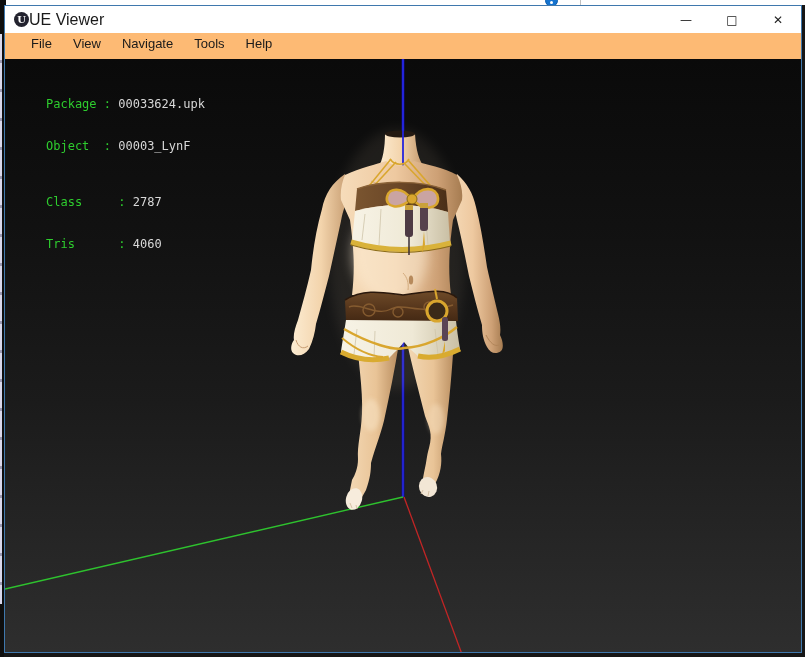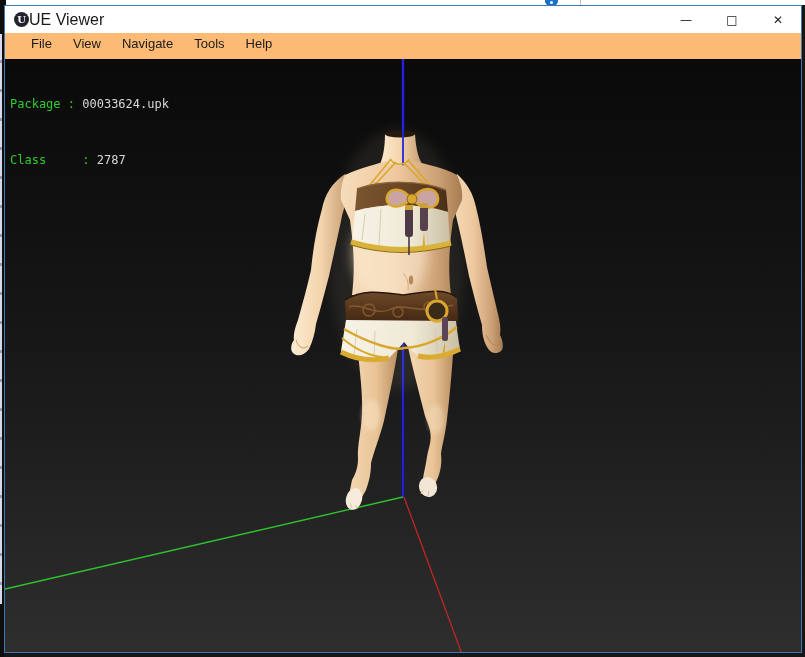--- a/index.html
+++ b/index.html
@@ -34,21 +34,21 @@
   .menu-item { font-size:13px; color:#1a1a1a; padding:3px 8px; margin-right:5px; }
 
   
   .viewport { position:relative; flex:1 1 auto; overflow:hidden;
               background:linear-gradient(180deg,#0a0a0a 0%, #111111 28%, #1b1b1b 58%, #2e2e2e 100%); }
   .scene-svg { position:absolute; left:0; top:0; width:796px; height:593px; }
 
   .overlay { position:absolute; left:5px; top:10px; font-family:"DejaVu Sans Mono", monospace;
              font-size:12px; line-height:14px; white-space:pre; }
   .ov-line { display:block; }
-  .ov-label { color:#2ecc2e; }
+  .ov-label { color:#2ecc2e;margin-left:36px; }
   .ov-value { color:#d8d8d8;margin-top:12px; }
   .ov-gap { height:14px; }
 </style>
 </head>
 <body>
 
 <div class="stage">
 
   <div class="top-strip"></div>
   <div class="top-strip-corner"></div>
@@ -239,19 +239,21 @@
             <circle cx="432" cy="252" r="10" fill="#3a2a18" stroke="#d9a62e" stroke-width="3"></circle>
             <path d="M 432,240 L 430,230" stroke="#d9a62e" stroke-width="2"></path>
             <rect x="437" y="258" width="6" height="24" rx="2.5" fill="#5a4455"></rect>
             <path d="M 440,282 L 440,292 L 437,296 Z" fill="#d9a62e"></path>
           </g>
         </g>
       </svg>
 
       <div class="overlay">
         <span class="ov-line"><span class="ov-label">Package : </span><span class="ov-value">00033624.upk</span></span>
+        <span class="ov-line"><span class="ov-label">Object  : </span><span class="ov-value">00003_LynF</span></span>
         <span class="ov-gap"></span>
         <span class="ov-line"><span class="ov-label">Class     : </span><span class="ov-value">2787</span></span>
+        <span class="ov-line"><span class="ov-label">Tris      : </span><span class="ov-value">4060</span></span>
       </div>
 
     </div>
   </div>
 </div>
 
 </body></html>

